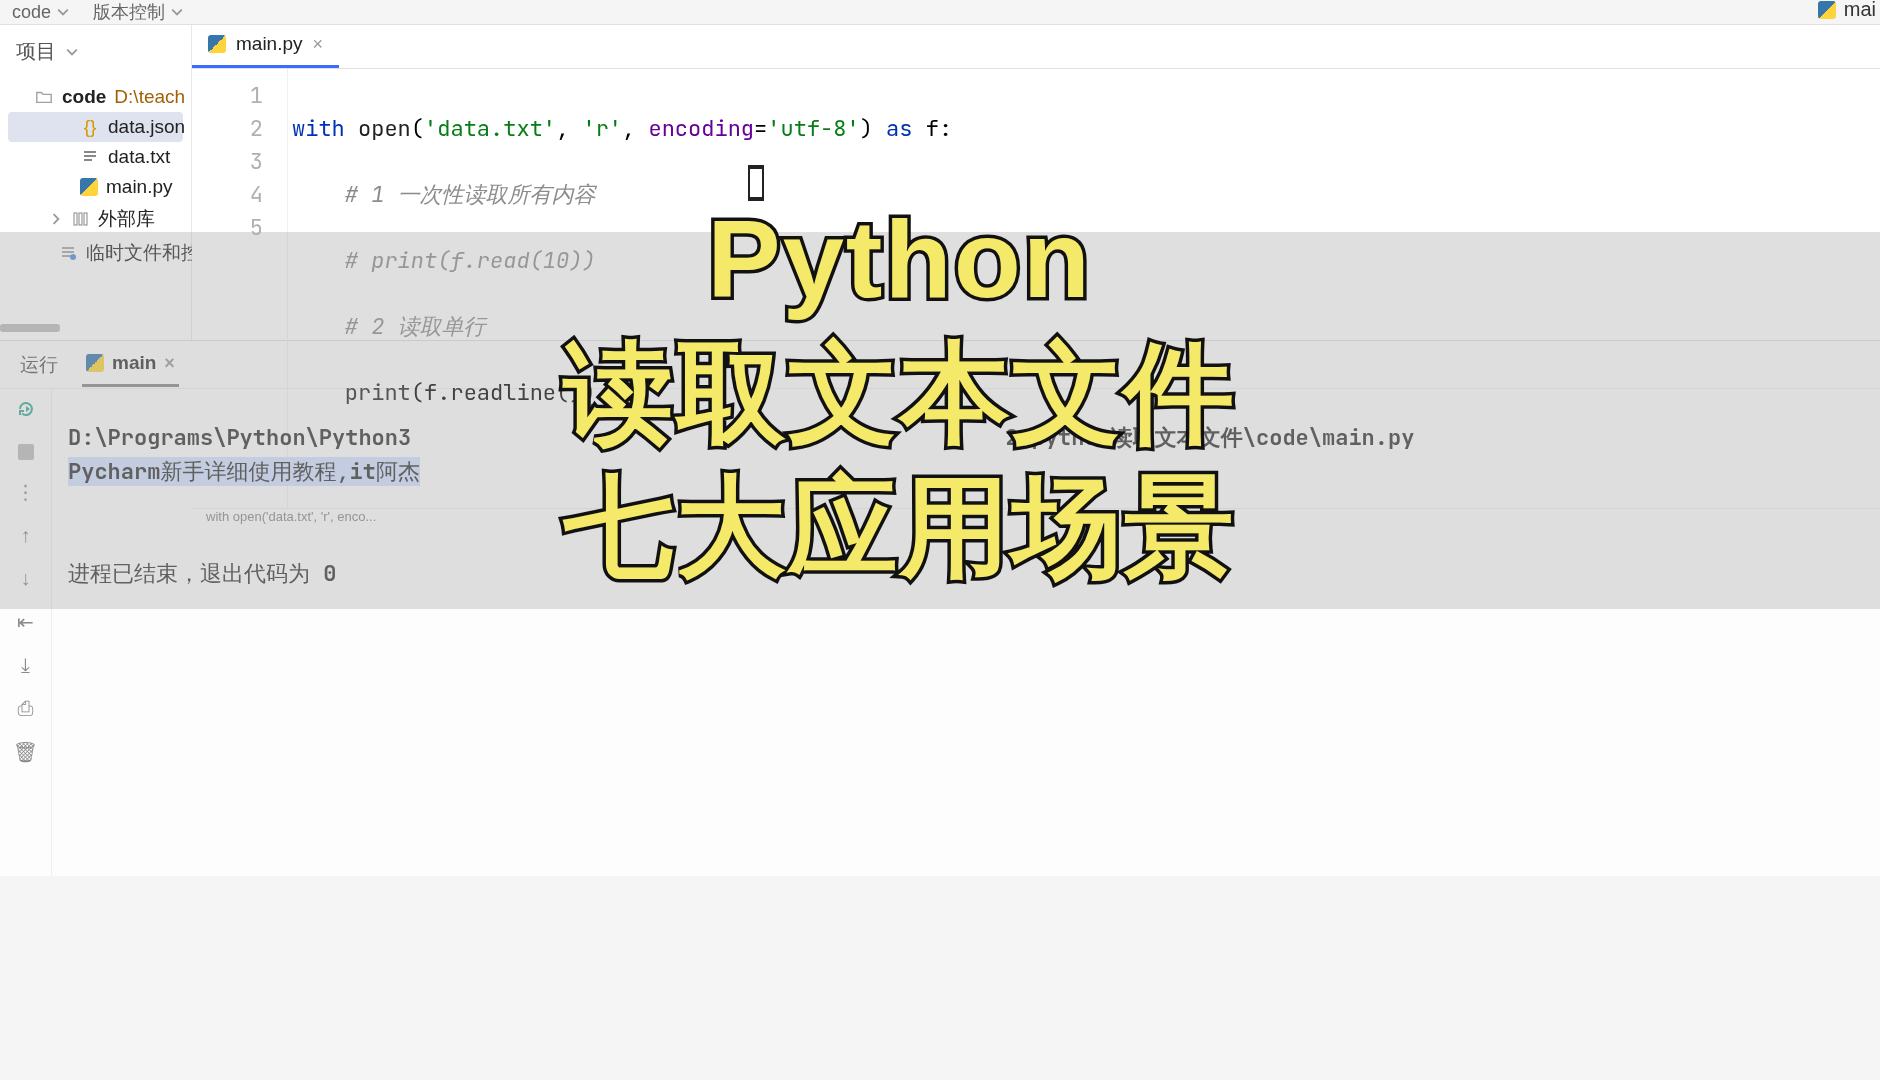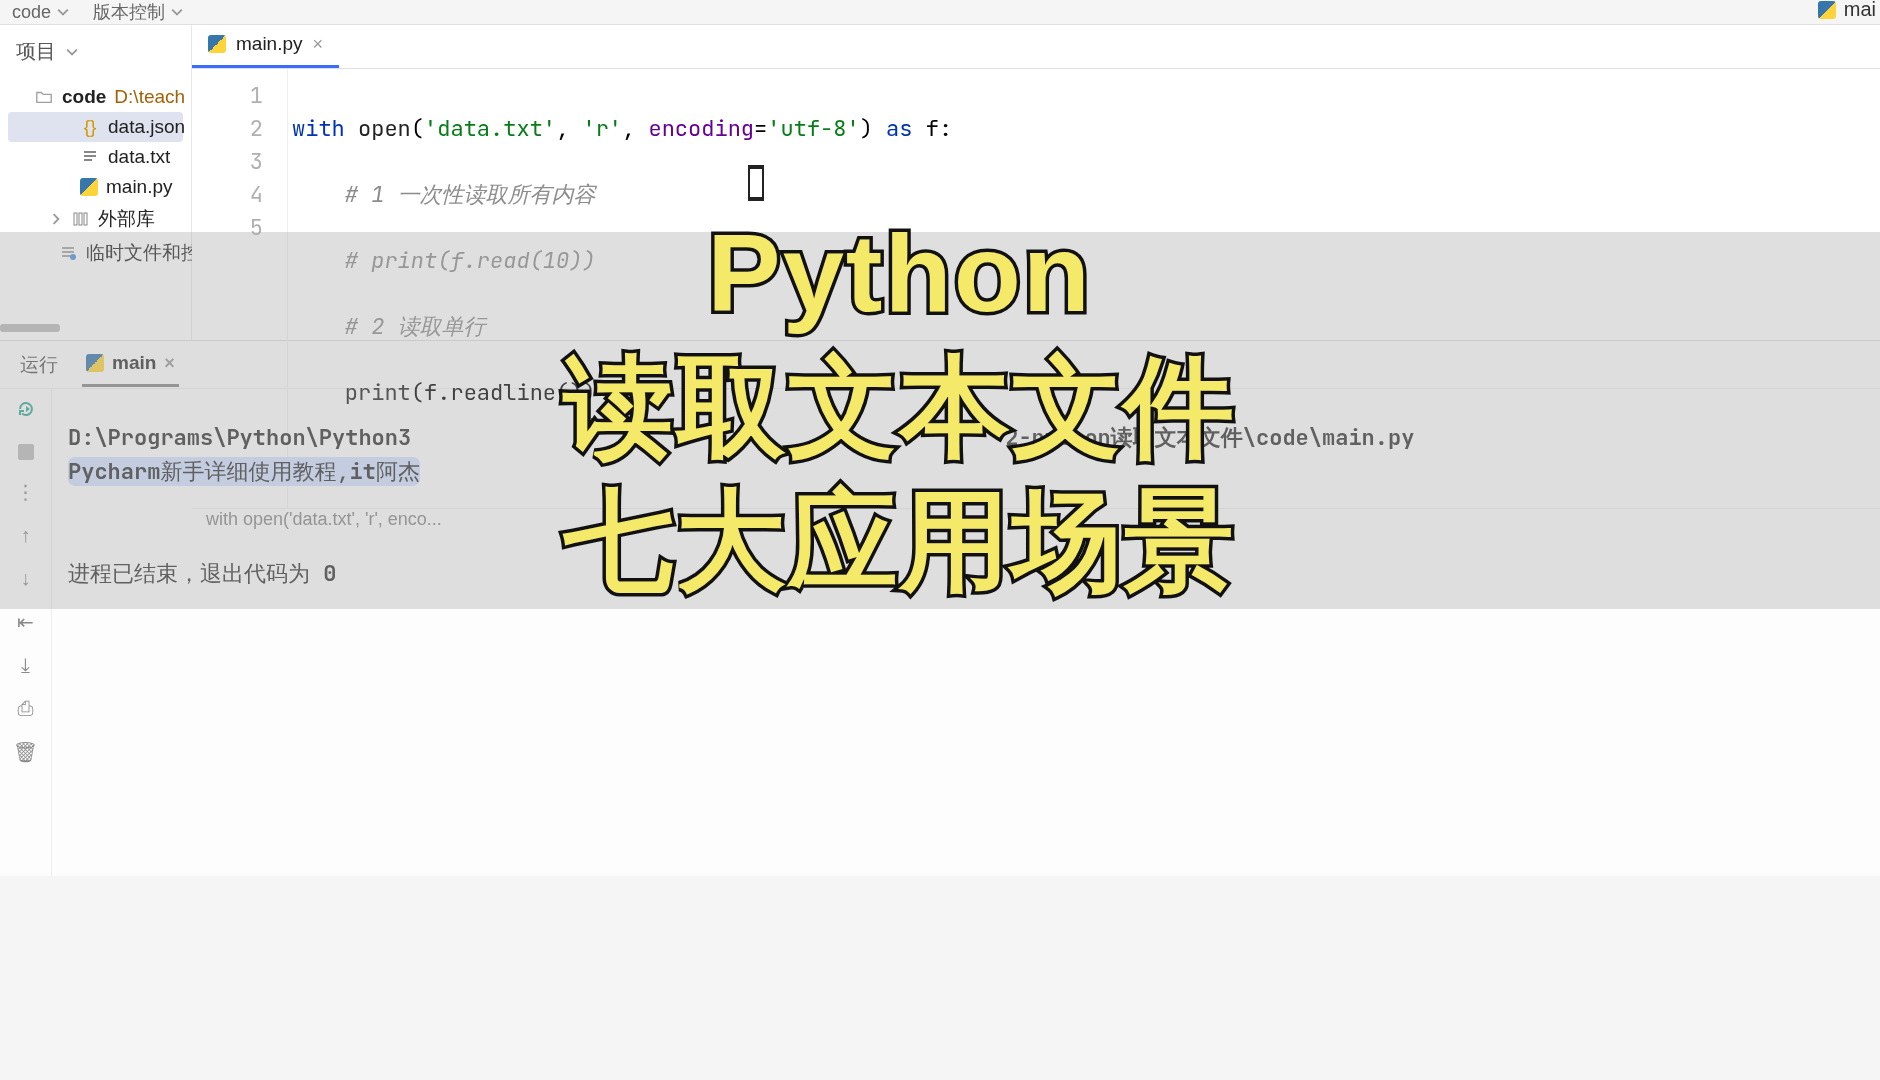--- a/index.html
+++ b/index.html
@@ -130,21 +130,21 @@
     border-left: 2px solid #222;
     border-right: 2px solid #222;
     border-top: 4px solid #222;
     border-bottom: 4px solid #222;
   }
   .breadcrumb-bar {
     height: 40px;
     display: flex;
     align-items: center;
     padding: 0 14px;
-    font-size: 18px;
+    font-size: 13px;
     color: #888;
     border-top: 1px solid #eee;
   }
   .bottom-panel {
     height: 536px;
     background: #fdfdfd;
     border-top: 1px solid #ddd;
   }
   .bottom-tabs {
     height: 48px;
@@ -182,35 +182,35 @@
   .stop-square { width: 16px; height: 16px; background: #bcbcbc; border-radius: 2px; }
   .console-body {
     flex: 1;
     padding: 32px 16px;
     font-family: "JetBrains Mono", Consolas, monospace;
     font-size: 22px;
     line-height: 34px;
     color: #333;
   }
   .mono-bold { font-weight: 700; }
-  .sel { background: #d3e1ff; border-radius: 7px; }
+  .sel { background: #d3e1ff; }
   .dim-overlay {
     position: absolute;
     top: 232px;
     left: 0;
     right: 0;
     height: 377px;
     background: rgba(170,170,170,0.38);
     pointer-events: none;
   }
   .headline {
     position: absolute;
     left: 50%;
     transform: translateX(-56%);
-    top: 206px;
+    top: 192px;
     text-align: center;
     font-weight: 900;
     pointer-events: none;
   }
   .headline .line {
     font-size: 110px;
     line-height: 1.22;
     color: #f5e96a;
     -webkit-text-stroke: 7px #111;
     paint-order: stroke fill;

